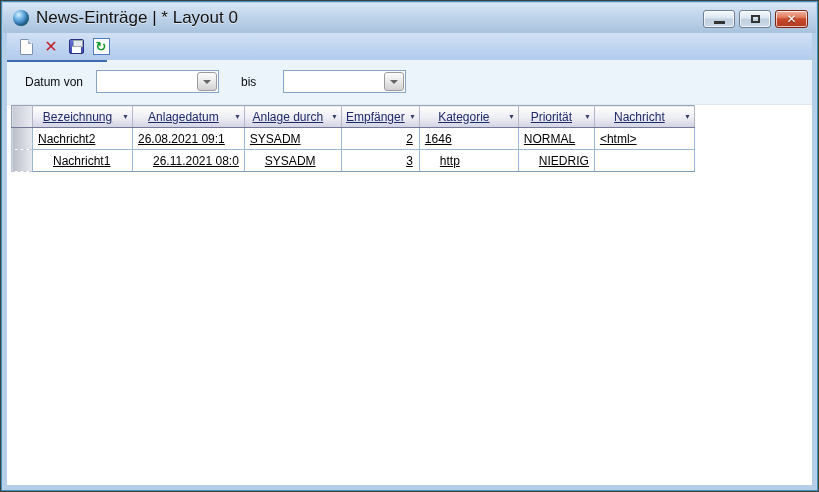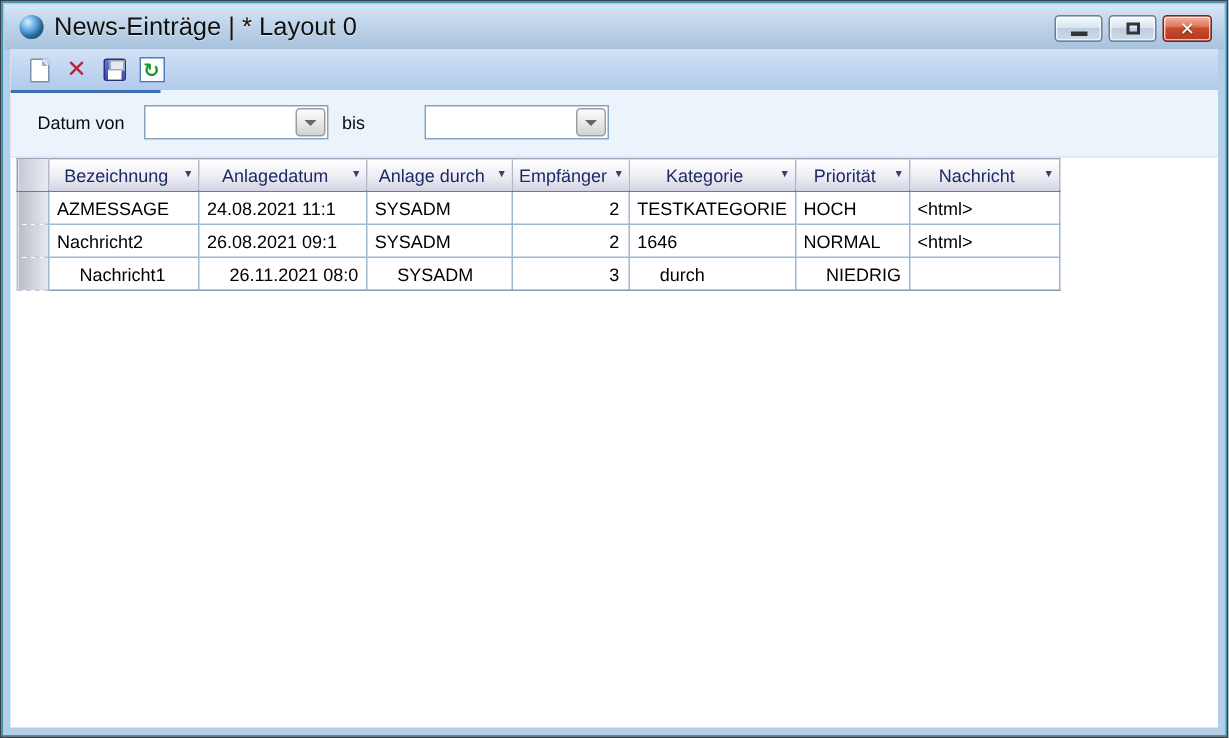--- a/index.html
+++ b/index.html
@@ -114,21 +114,21 @@
   }
   .combo-arrow {
     width:0; height:0; border-left:4px solid transparent; border-right:4px solid transparent;
     border-top:4px solid #666;
   }
 
   
   .gridwrap { margin:0 0 0 4px; }
   table.grid { border-collapse:collapse; table-layout:fixed; font-size:12px; }
   table.grid th, table.grid td {
-    overflow:hidden; white-space:nowrap; text-overflow:clip;
+    overflow:hidden; white-space:nowrap; text-overflow:clip;text-decoration:underline;
   }
   table.grid th {
     height:22px; font-weight:normal; color:#1e2a66;
     background:linear-gradient(#ffffff 0%, #ececf4 55%, #d2d3e2 100%);
     border-right:1px solid #b2b5c6; border-bottom:1px solid #73779a;
     border-top:1px solid #9aa5b8;
     position:relative; text-align:center; padding:0 14px 0 4px;
   }
   table.grid th.corner {
     background:linear-gradient(to right,#c7cad6,#e9ebf1);
@@ -191,21 +191,21 @@
 
     <div class="filterbar">
       <div class="filter-tabline"></div>
       <span class="filter-label" style="left:18px">Datum von</span>
       <div class="combo" style="left:89px">
         <span class="combo-value"></span>
         <span class="combo-btn">
             <span class="combo-arrow"></span>
           </span>
       </div>
-      <span class="filter-label" style="left:221px">bis</span>
+      <span class="filter-label" style="left:234px">bis</span>
       <div class="combo" style="left:276px">
         <span class="combo-value"></span>
         <span class="combo-btn">
             <span class="combo-arrow"></span>
           </span>
       </div>
     </div>
 
     <div class="gridwrap">
       <table class="grid" id="newsgrid">
@@ -227,45 +227,35 @@
               <th><span>Anlage durch</span><span class="filter-arrow">▼</span></th>
               <th><span>Empfänger</span><span class="filter-arrow">▼</span></th>
               <th><span>Kategorie</span><span class="filter-arrow">▼</span></th>
               <th><span>Priorität</span><span class="filter-arrow">▼</span></th>
               <th><span>Nachricht</span><span class="filter-arrow">▼</span></th>
             </tr>
           </thead>
           <tbody>
             <tr>
               <td class="rowsel"></td>
-              <td>AZMESSAGE</td>
-              <td>24.08.2021 11:1</td>
-              <td>SYSADM</td>
-              <td class="num">2</td>
-              <td>TESTKATEGORIE</td>
-              <td>HOCH</td>
-              <td>&lt;html&gt;</td>
-            </tr>
-            <tr>
-              <td class="rowsel"></td>
               <td>Nachricht2</td>
               <td>26.08.2021 09:1</td>
               <td>SYSADM</td>
               <td class="num">2</td>
               <td>1646</td>
               <td>NORMAL</td>
               <td>&lt;html&gt;</td>
             </tr>
             <tr>
               <td class="rowsel"></td>
               <td>Nachricht1</td>
               <td>26.11.2021 08:0</td>
               <td>SYSADM</td>
               <td class="num">3</td>
-              <td>durch</td>
+              <td>http</td>
               <td>NIEDRIG</td>
               <td></td>
             </tr>
           </tbody>
         </table>
     </div>
 
   </div>
 </div>
 

